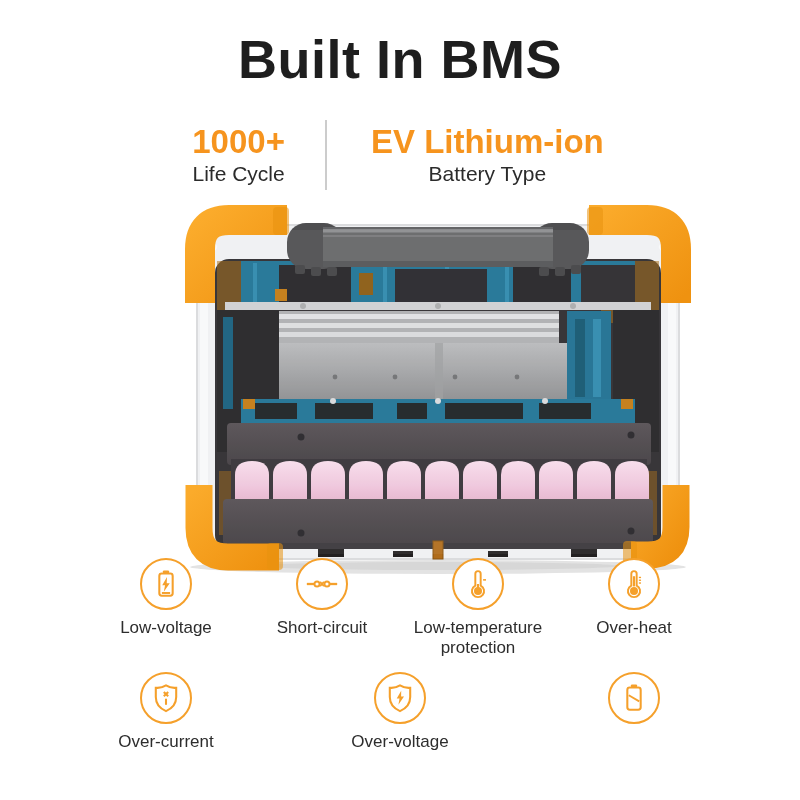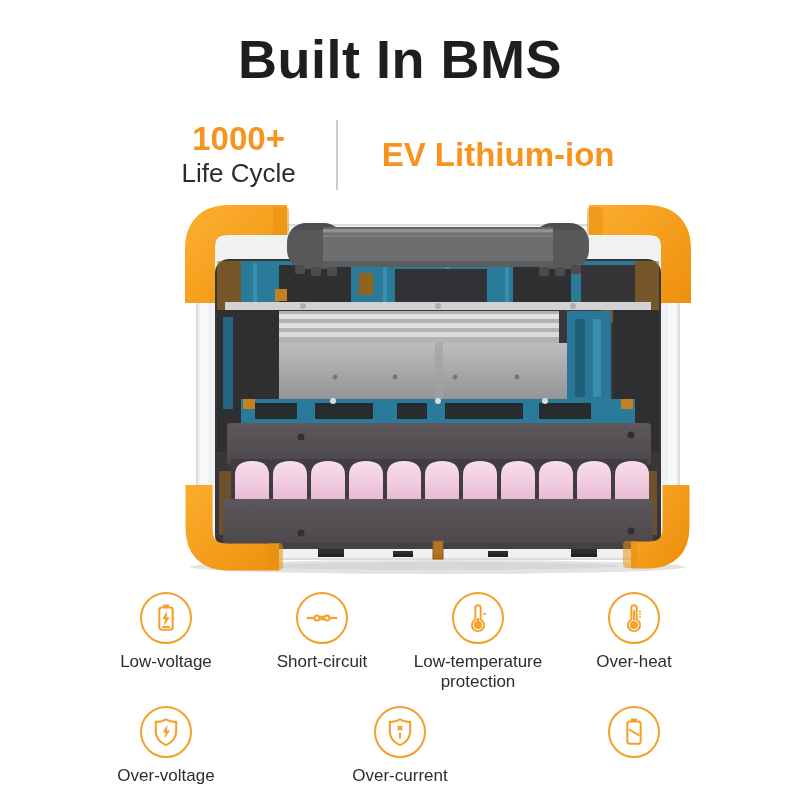--- a/index.html
+++ b/index.html
@@ -17,27 +17,27 @@
   }
   
   .stats {
     position:absolute; top:120px; left:0; width:100%;
     display:flex; justify-content:center; align-items:center;
   }
   .stat { text-align:center; }
   .stat-left  { padding:0 40px; }
   .stat-right { padding:0 44px;text-align:center; }
   .stat-value { font-size:33px; font-weight:bold; color:#F6941E; line-height:1.1; }
-  .stat-label { font-size:26px; color:#2b2b2b; margin-top:2px; line-height:1.15; }
+  .stat-label { font-size:21px; color:#2b2b2b; margin-top:2px; line-height:1.15; }
   .stat-divider { width:2px; height:70px; background:#cccccc; }
   
   .product { position:absolute; left:145px; top:203px; width:510px; height:382px; }
   .product svg { display:block; width:100%; height:100%; }
   
-  .features { position:absolute; top:592px; left:0; width:100%; }
+  .features { position:absolute; top:558px; left:0; width:100%; }
   .feature-row {
     width:624px; margin:0 auto; display:flex; justify-content:space-between;
   }
   .feature-row.row-1 { margin-bottom:8px; min-height:106px; }
   .feature {
     width:156px; text-align:center;
   }
   .feature-icon-circle {
     width:52px; height:52px; border:2.5px solid #F5A02B; border-radius:50%;
     margin:0 auto; display:flex; align-items:center; justify-content:center;
@@ -56,20 +56,21 @@
   <h1 class="title">Built In BMS</h1>
 
   <div class="stats">
     <div class="stat stat-left">
       <div class="stat-value">1000+</div>
       <div class="stat-label">Life Cycle</div>
     </div>
     <div class="stat-divider"></div>
     <div class="stat stat-right">
       <div class="stat-value">EV Lithium-ion</div>
+      <div class="stat-label">Battery Type</div>
     </div>
   </div>
 
   <div class="product">
     <svg viewBox="0 0 510 382" xmlns="http://www.w3.org/2000/svg">
       <defs>
         <linearGradient id="plateG" x1="0" y1="0" x2="0" y2="1">
           <stop offset="0" stop-color="#b8b9bb"></stop>
             <stop offset="1" stop-color="#8d8e90"></stop>
         </linearGradient>
@@ -273,36 +274,36 @@
       </div>
 
     </div>
 
     <div class="feature-row row-2">
 
       <div class="feature">
         <div class="feature-icon-circle">
           <svg viewBox="0 0 28 28" fill="none" stroke="#F5A02B" stroke-width="1.7">
             <path d="M14,3.6 C11.4,5.2 8.3,5.9 5.6,5.6 V13.2 C5.6,18.8 8.9,22.6 14,24.8 C19.1,22.6 22.4,18.8 22.4,13.2 V5.6 C19.7,5.9 16.6,5.2 14,3.6 Z"></path>
-            <path d="M15,8 L11.3,14.4 H13.6 L12.7,19.6 L17.3,12.7 H14.9 Z" fill="#F5A02B" stroke="none"></path>
-          </svg>
-        </div>
-        <div class="feature-label">Over-voltage</div>
-      </div>
-
-      <div class="feature">
-        <div class="feature-icon-circle">
-          <svg viewBox="0 0 28 28" fill="none" stroke="#F5A02B" stroke-width="1.7">
-            <path d="M14,3.6 C11.4,5.2 8.3,5.9 5.6,5.6 V13.2 C5.6,18.8 8.9,22.6 14,24.8 C19.1,22.6 22.4,18.8 22.4,13.2 V5.6 C19.7,5.9 16.6,5.2 14,3.6 Z"></path>
             <line x1="12.2" y1="9" x2="15.8" y2="12.6"></line>
             <line x1="15.8" y1="9" x2="12.2" y2="12.6"></line>
             <line x1="14" y1="14.6" x2="14" y2="19.6"></line>
           </svg>
         </div>
         <div class="feature-label">Over-current</div>
+      </div>
+
+      <div class="feature">
+        <div class="feature-icon-circle">
+          <svg viewBox="0 0 28 28" fill="none" stroke="#F5A02B" stroke-width="1.7">
+            <path d="M14,3.6 C11.4,5.2 8.3,5.9 5.6,5.6 V13.2 C5.6,18.8 8.9,22.6 14,24.8 C19.1,22.6 22.4,18.8 22.4,13.2 V5.6 C19.7,5.9 16.6,5.2 14,3.6 Z"></path>
+            <path d="M15,8 L11.3,14.4 H13.6 L12.7,19.6 L17.3,12.7 H14.9 Z" fill="#F5A02B" stroke="none"></path>
+          </svg>
+        </div>
+        <div class="feature-label">Over-voltage</div>
       </div>
 
 
       <div class="feature">
         <div class="feature-icon-circle">
           <svg viewBox="0 0 28 28" fill="none" stroke="#F5A02B" stroke-width="1.7">
             <rect x="11.5" y="2.8" width="5" height="2.6" rx="0.8" fill="#F5A02B" stroke="none"></rect>
             <rect x="8.5" y="5.4" width="11" height="18.2" rx="2"></rect>
             <line x1="9.7" y1="11.8" x2="18.3" y2="16.8" stroke-width="1.5"></line>
           </svg>

